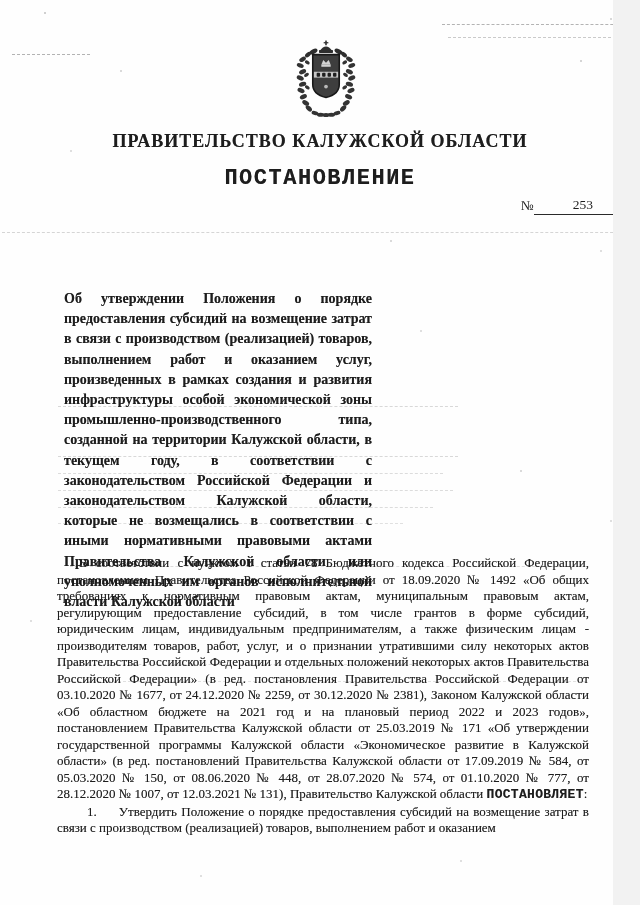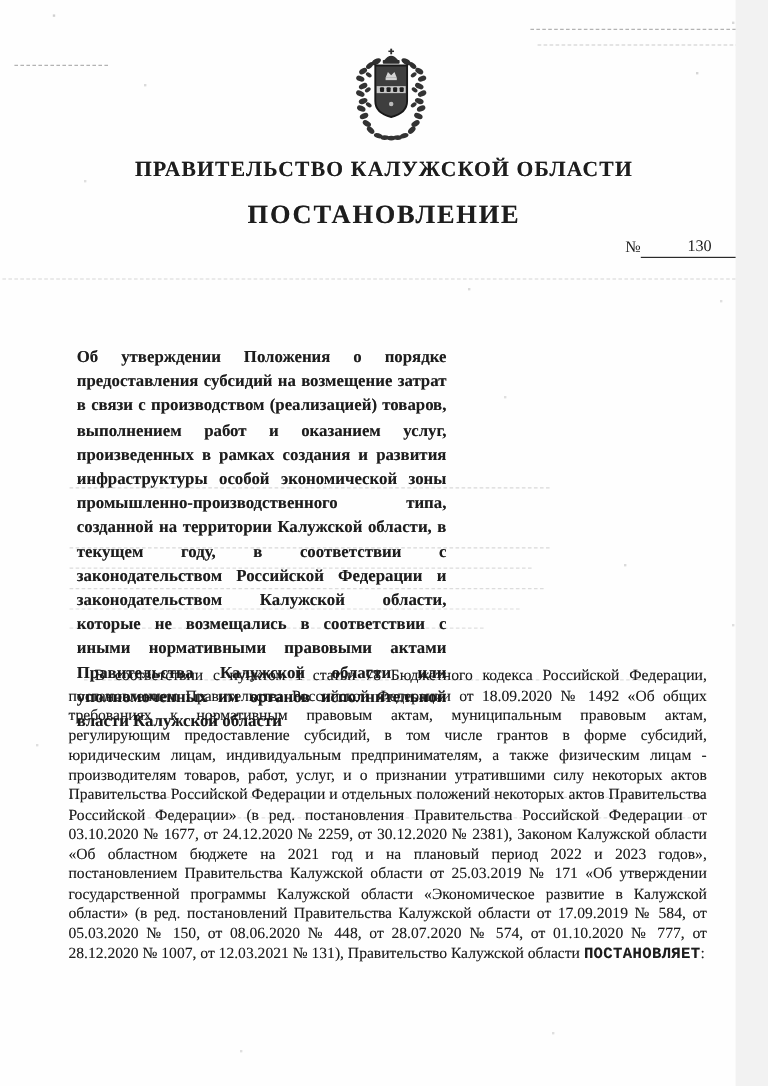--- a/index.html
+++ b/index.html
@@ -21,20 +21,21 @@
   }
   .org-name {
     position:absolute; left:0; top:131px; width:640px;
     text-align:center; font-weight:bold; font-size:18px; letter-spacing:1px;
     text-shadow:0 0 0.4px rgba(0,0,0,0.5);
   }
   .doc-type {
     position:absolute; left:0; top:166px; width:640px;
     text-align:center; font-weight:bold; font-size:22px; letter-spacing:1.5px;
     text-shadow:0 0 0.4px rgba(0,0,0,0.5);
+    font-family:Liberation Mono, monospace;
   }
   .dateline {
     position:absolute; left:38px; top:198px; font-size:13.5px;
     white-space:nowrap;
   }
   .date-ul {
     display:inline-block;
     border-bottom:1.2px solid #2a2a2a;
     padding:0 6px 1px 26px;
   }
@@ -172,22 +173,23 @@
       <circle cx="50" cy="61" r="2.4" fill="#b9b9b9"></circle>
     </svg>
   </div>
 
   <div class="org-name">ПРАВИТЕЛЬСТВО КАЛУЖСКОЙ ОБЛАСТИ</div>
   <div class="doc-type">ПОСТАНОВЛЕНИЕ</div>
 
 
   <div class="numline">
     <span class="num-sign">№</span>
-    <span class="num-line">130</span>
+    <span class="num-line">253</span>
   </div>
 
   <div class="subject">Об утверждении Положения о порядке предоставления субсидий на возмещение затрат в связи с производством (реализацией) товаров, выполнением работ и оказанием услуг, произведенных в рамках создания и развития инфраструктуры особой экономической зоны промышленно-производственного типа, созданной на территории Калужской области, в текущем году, в соответствии с законодательством Российской Федерации и законодательством Калужской области, которые не возмещались в соответствии с иными нормативными правовыми актами Правительства Калужской области или уполномоченных им органов исполнительной власти Калужской области</div>
 
   <div class="body-text">
     <p><span>В соответствии с пунктом 1 статьи 78 Бюджетного кодекса Российской Федерации, постановлением Правительства Российской Федерации от 18.09.2020 № 1492 «Об общих требованиях к нормативным правовым актам, муниципальным правовым актам, регулирующим предоставление субсидий, в том числе грантов в форме субсидий, юридическим лицам, индивидуальным предпринимателям, а также физическим лицам - производителям товаров, работ, услуг, и о признании утратившими силу некоторых актов Правительства Российской Федерации и отдельных положений некоторых актов Правительства Российской Федерации» (в ред. постановления Правительства Российской Федерации от 03.10.2020 № 1677, от 24.12.2020 № 2259, от 30.12.2020 № 2381), Законом Калужской области «Об областном бюджете на 2021 год и на плановый период 2022 и 2023 годов», постановлением Правительства Калужской области от 25.03.2019 № 171 «Об утверждении государственной программы Калужской области «Экономическое развитие в Калужской области» (в ред. постановлений Правительства Калужской области от 17.09.2019 № 584, от 05.03.2020 № 150, от 08.06.2020 № 448, от 28.07.2020 № 574, от 01.10.2020 № 777, от 28.12.2020 № 1007, от 12.03.2021 № 131), Правительство Калужской области </span><span class="bold-kw">ПОСТАНОВЛЯЕТ</span><span>:</span></p>
+    <p class="item"><span class="item-marker">1.</span><span>Утвердить Положение о порядке предоставления субсидий на возмещение затрат в связи с производством (реализацией) товаров, выполнением работ и оказанием</span></p>
   </div>
 
 </div>
 
 </body></html>

